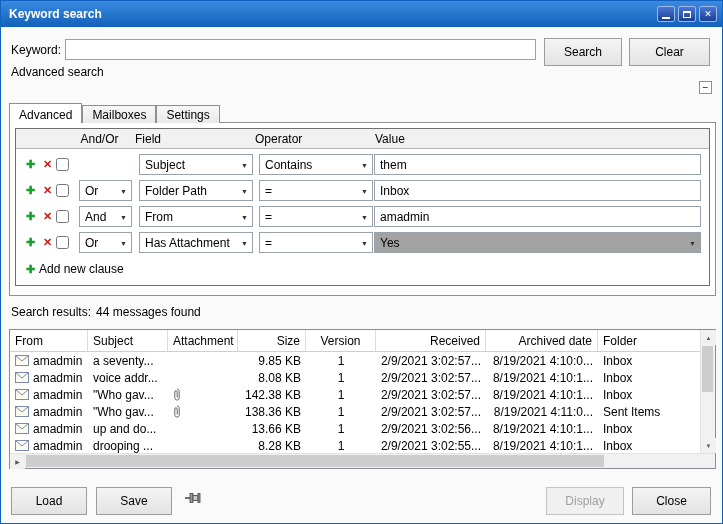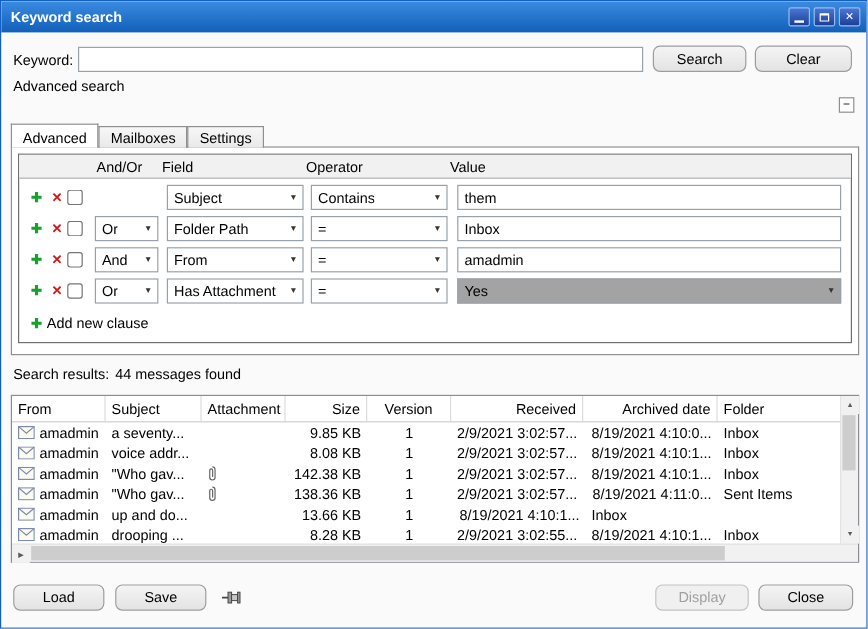--- a/index.html
+++ b/index.html
@@ -16,22 +16,22 @@
   .titlebar .title{color:#fff;font-weight:bold;flex:1}
   .cap-btn{width:18px;height:16px;margin-left:3px;border:1px solid #9cb8ea;border-radius:2px;
     background:linear-gradient(#4a77d4,#1d3f96);display:flex;align-items:center;justify-content:center;
     color:#fff;font-size:9px;line-height:1;cursor:default}
   .glyph-min{display:block;width:8px;height:2px;background:#fff;margin-top:7px}
   .glyph-max{display:block;width:8px;height:7px;border:1px solid #fff;border-top-width:2px}
   
   .keyword-label{position:absolute;top:42px;left:10px}
   .keyword-input{position:absolute;top:38px;left:64px;width:471px;height:21px;
     border:1px solid #99a2ab;padding:0 5px;font:12px "Liberation Sans",sans-serif;background:#fff}
-  .btn{height:22px;background:linear-gradient(#f4f4f4,#e3e3e3);border:1px solid #9c9c9c;
-    border-radius:6px;font:12px "Liberation Sans",sans-serif;color:#000;cursor:default}
+  .btn{height:28px;background:linear-gradient(#f4f4f4,#e3e3e3);border:1px solid #9c9c9c;
+    border-radius:0;font:12px "Liberation Sans",sans-serif;color:#000;cursor:default}
   .btn.disabled{color:#a0a0a0;border-color:#c3c3c3;background:#f0f0f0}
   .search-btn{position:absolute;top:37px;left:543px;width:78px}
   .clear-btn{position:absolute;top:37px;left:628px;width:81px}
   .adv-label{position:absolute;top:64px;left:10px}
   .collapse{position:absolute;top:80px;right:10px;width:13px;height:13px;border:1px solid #8f8f8f;
     background:#fff;display:flex;align-items:center;justify-content:center;font-size:10px;line-height:1}
   
   .tabs{position:absolute;top:102px;left:8px;display:flex;align-items:flex-end;z-index:2}
   .tab{height:18px;padding:2px 9px 0;border:1px solid #8f8f8f;border-bottom:none;margin-right:0;
     background:linear-gradient(#f7f7f7,#e9e9e9);cursor:default}
@@ -50,21 +50,21 @@
   .ic-del{width:17px;text-align:center;color:#d11a1a;font-size:11px;font-weight:bold;cursor:default}
   .cb-wrap{width:23px;display:flex;align-items:center}
   .cb{width:13px;height:13px;margin:0}
   .combo{height:21px;background:#fff;border:1px solid #99a2ab;display:flex;align-items:center;
     padding:0 16px 0 5px;position:relative;cursor:default}
   .combo .combo-text{white-space:nowrap;overflow:hidden}
   .combo .chev{position:absolute;right:4px;top:50%;transform:translateY(-50%);font-size:7px;color:#333}
   .slot-andor{width:53px;margin-right:7px}
   .andor-empty{border:none;background:transparent}
   .slot-field{width:114px;margin-right:6px}
-  .slot-oper{width:114px;margin-right:8px}
+  .slot-oper{width:114px;margin-right:1px}
   .slot-value{flex:1;margin-right:2px}
   .tinput{height:21px;border:1px solid #99a2ab;padding:0 5px;font:12px "Liberation Sans",sans-serif;background:#fff}
   .combo-gray{background:#a3a3a3}
   .addrow{display:flex;align-items:center;height:18px;margin:7px 6px 7px 6px}
   .addrow .ic-plus{width:17px}
   
   .results-line{position:absolute;top:304px;left:10px}
   .results-count{margin-left:5px}
   .rtable{position:absolute;top:328px;left:8px;width:707px;height:140px;border:1px solid #8a8d94;background:#fff}
   .rheader{display:flex;height:22px;border-bottom:1px solid #cfcfcf;margin-right:15px}
@@ -343,20 +343,21 @@
               <rect x="0.5" y="0.5" width="13" height="10" fill="#fbfbf0" stroke="#7d8aad"></rect>
               <path d="M0.5 0.5 L7 6 L13.5 0.5" fill="none" stroke="#7d8aad"></path>
             </svg>
           </span>
           <span>amadmin</span>
         </div>
       <div class="cell col-subject">up and do...</div>
       <div class="cell col-attach"></div>
       <div class="cell col-size">13.66 KB</div>
       <div class="cell col-version">1</div>
+      <div class="cell col-received">2/9/2021 3:02:56...</div>
       <div class="cell col-archived">8/19/2021 4:10:1...</div>
       <div class="cell col-folder">Inbox</div>
     </div>
 
     <div class="rrow">
       <div class="cell col-from">
           <span class="env">
             <svg width="14" height="11" viewBox="0 0 14 11">
               <rect x="0.5" y="0.5" width="13" height="10" fill="#fbfbf0" stroke="#7d8aad"></rect>
               <path d="M0.5 0.5 L7 6 L13.5 0.5" fill="none" stroke="#7d8aad"></path>

